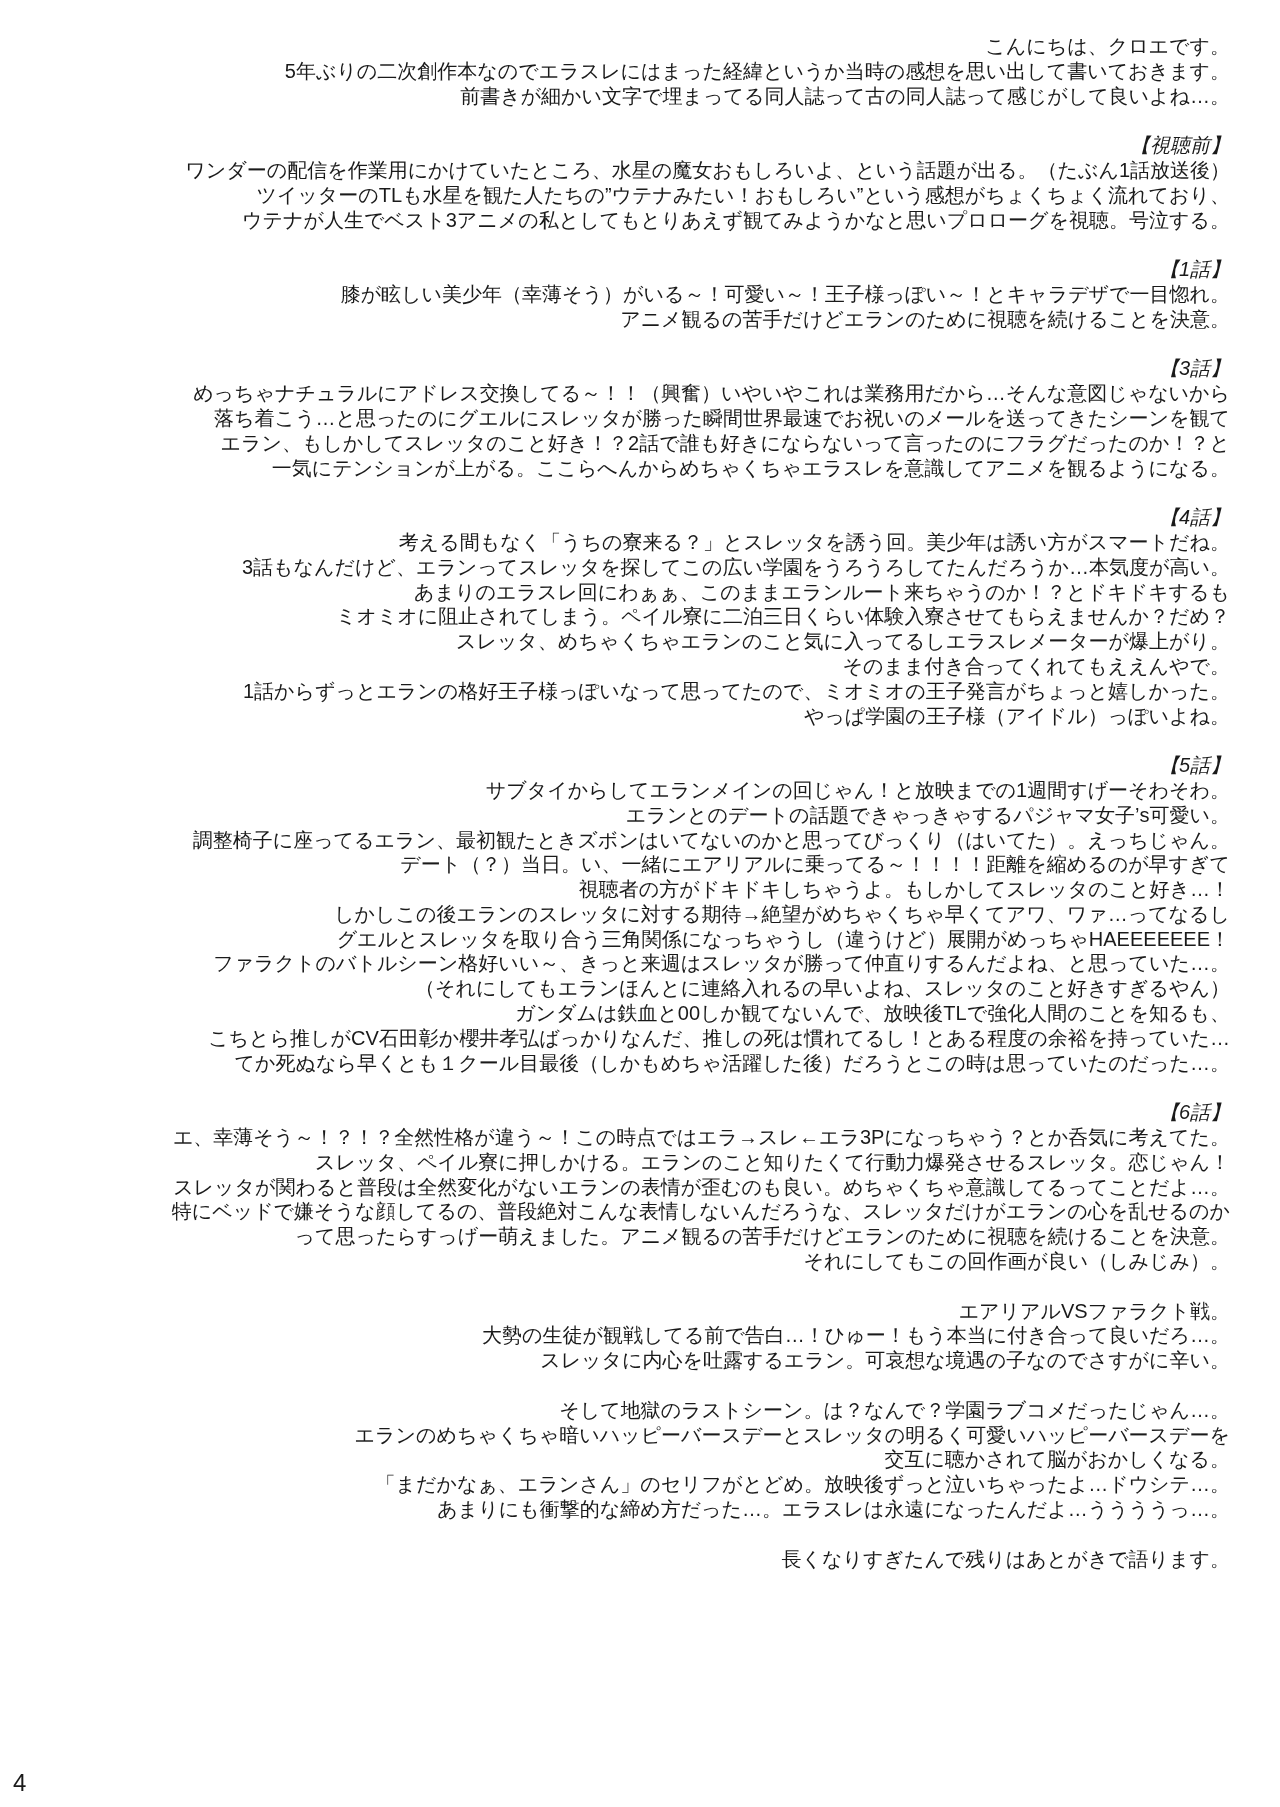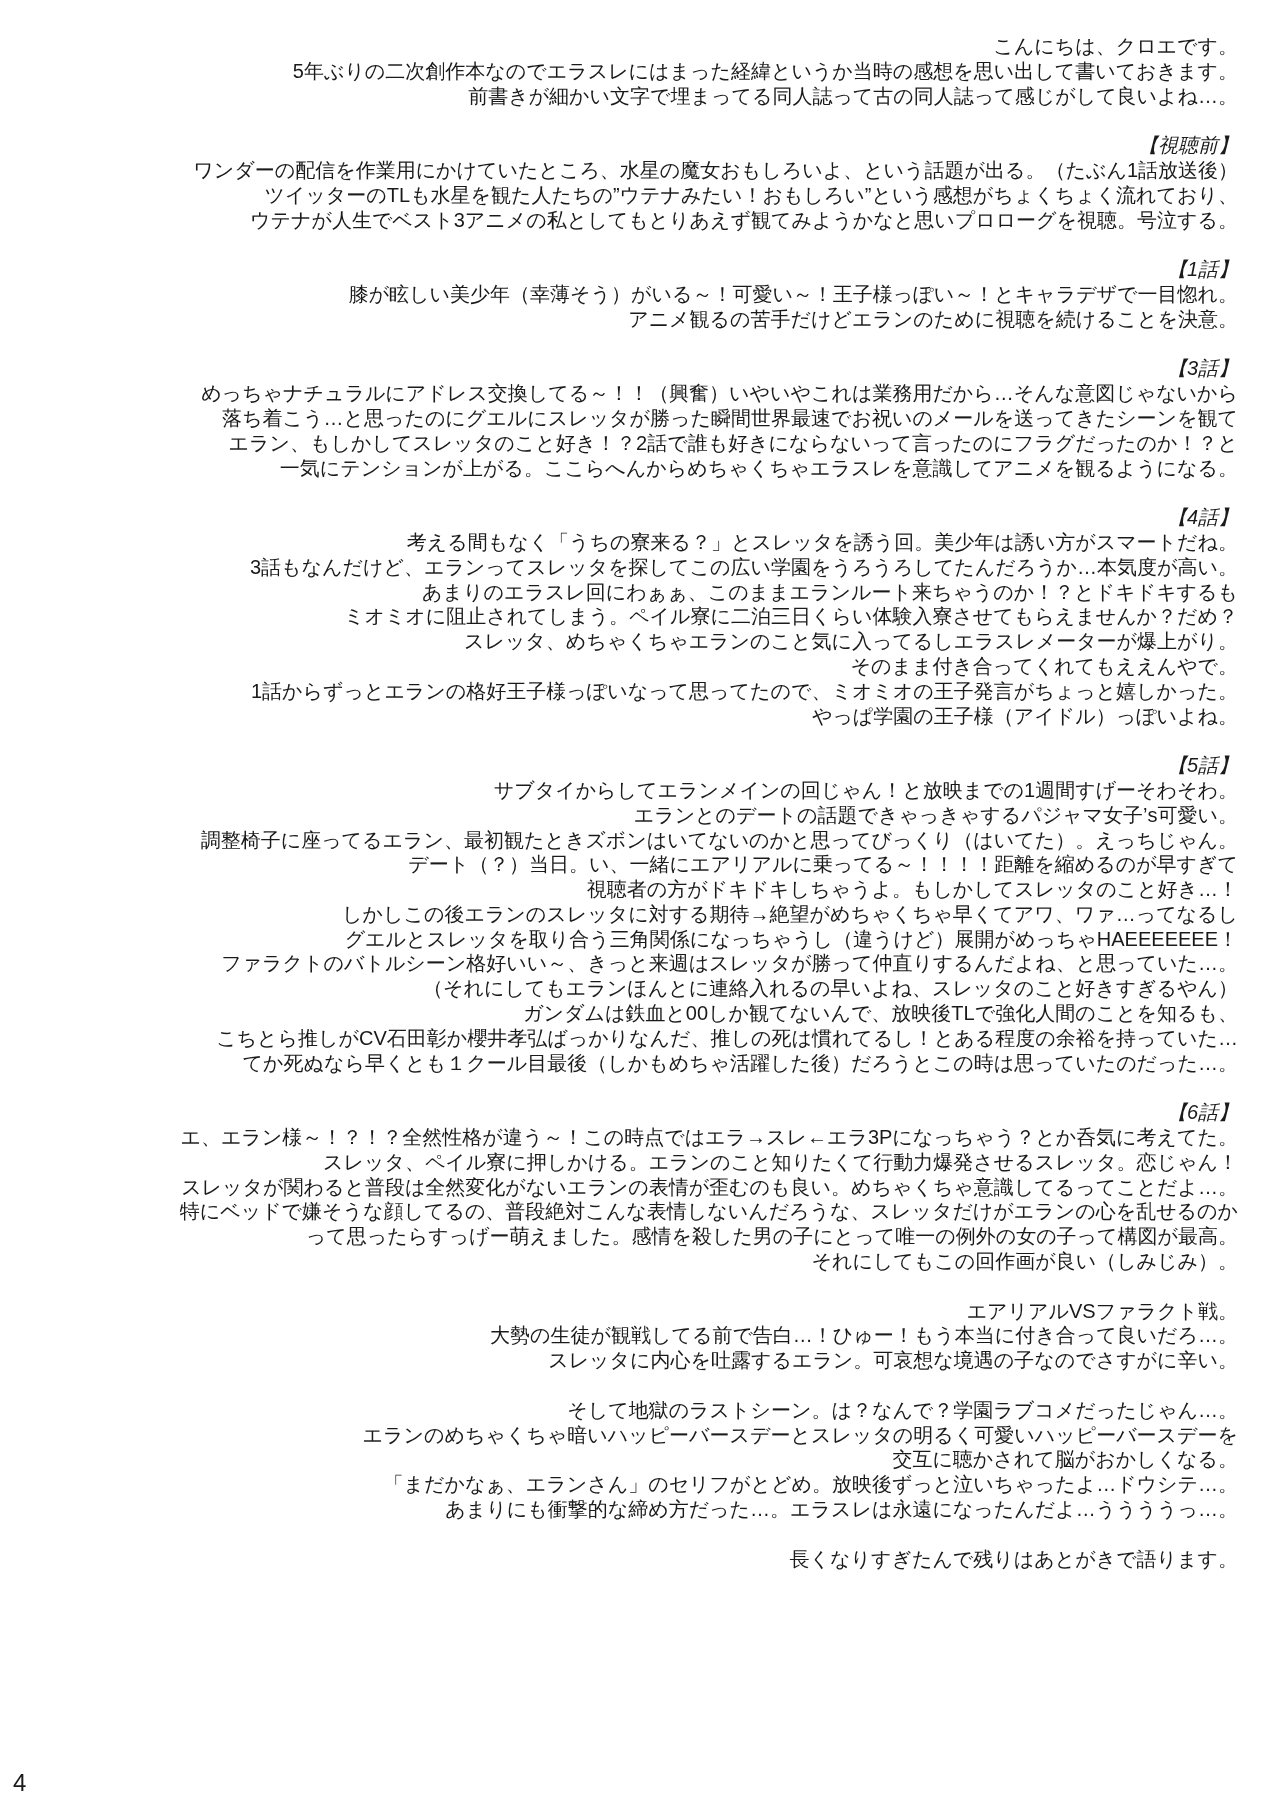--- a/index.html
+++ b/index.html
@@ -9,21 +9,21 @@
     background: #ffffff;
     position: relative;
     overflow: hidden;
     font-family: "Liberation Sans", "DejaVu Sans", sans-serif;
     color: #1a1a1a;
   }
   .doc {
     position: absolute;
     top: 34px;
     left: 40px;
-    right: 42px;
+    right: 50px;
     text-align: right;
   }
   .para { margin-bottom: 24.8px; }
   .para:last-child { margin-bottom: 4px; }
   .line {
     font-size: 20px;
     line-height: 24.8px;
     height: 24.8px;
     white-space: nowrap;
     letter-spacing: 0;
@@ -87,25 +87,25 @@
         <div class="line">しかしこの後エランのスレッタに対する期待→絶望がめちゃくちゃ早くてアワ、ワァ…ってなるし</div>
         <div class="line">グエルとスレッタを取り合う三角関係になっちゃうし（違うけど）展開がめっちゃHAEEEEEEE！</div>
         <div class="line">ファラクトのバトルシーン格好いい～、きっと来週はスレッタが勝って仲直りするんだよね、と思っていた…。</div>
         <div class="line">（それにしてもエランほんとに連絡入れるの早いよね、スレッタのこと好きすぎるやん）</div>
         <div class="line">ガンダムは鉄血と00しか観てないんで、放映後TLで強化人間のことを知るも、</div>
         <div class="line">こちとら推しがCV石田彰か櫻井孝弘ばっかりなんだ、推しの死は慣れてるし！とある程度の余裕を持っていた…</div>
         <div class="line">てか死ぬなら早くとも１クール目最後（しかもめちゃ活躍した後）だろうとこの時は思っていたのだった…。</div>
       </div>
       <div class="para">
         <div class="line header">【6話】</div>
-        <div class="line">エ、エラン様～！？！？全然性格が違う～！この時点ではエラ→スレ←エラ3Pになっちゃう？とか呑気に考えてた。</div>
+        <div class="line">エ、幸薄そう～！？！？全然性格が違う～！この時点ではエラ→スレ←エラ3Pになっちゃう？とか呑気に考えてた。</div>
         <div class="line">スレッタ、ペイル寮に押しかける。エランのこと知りたくて行動力爆発させるスレッタ。恋じゃん！</div>
         <div class="line">スレッタが関わると普段は全然変化がないエランの表情が歪むのも良い。めちゃくちゃ意識してるってことだよ…。</div>
         <div class="line">特にベッドで嫌そうな顔してるの、普段絶対こんな表情しないんだろうな、スレッタだけがエランの心を乱せるのか</div>
-        <div class="line">って思ったらすっげー萌えました。感情を殺した男の子にとって唯一の例外の女の子って構図が最高。</div>
+        <div class="line">って思ったらすっげー萌えました。アニメ観るの苦手だけどエランのために視聴を続けることを決意。</div>
         <div class="line">それにしてもこの回作画が良い（しみじみ）。</div>
       </div>
       <div class="para">
         <div class="line">エアリアルVSファラクト戦。</div>
         <div class="line">大勢の生徒が観戦してる前で告白…！ひゅー！もう本当に付き合って良いだろ…。</div>
         <div class="line">スレッタに内心を吐露するエラン。可哀想な境遇の子なのでさすがに辛い。</div>
       </div>
       <div class="para">
         <div class="line">そして地獄のラストシーン。は？なんで？学園ラブコメだったじゃん…。</div>
         <div class="line">エランのめちゃくちゃ暗いハッピーバースデーとスレッタの明るく可愛いハッピーバースデーを</div>

